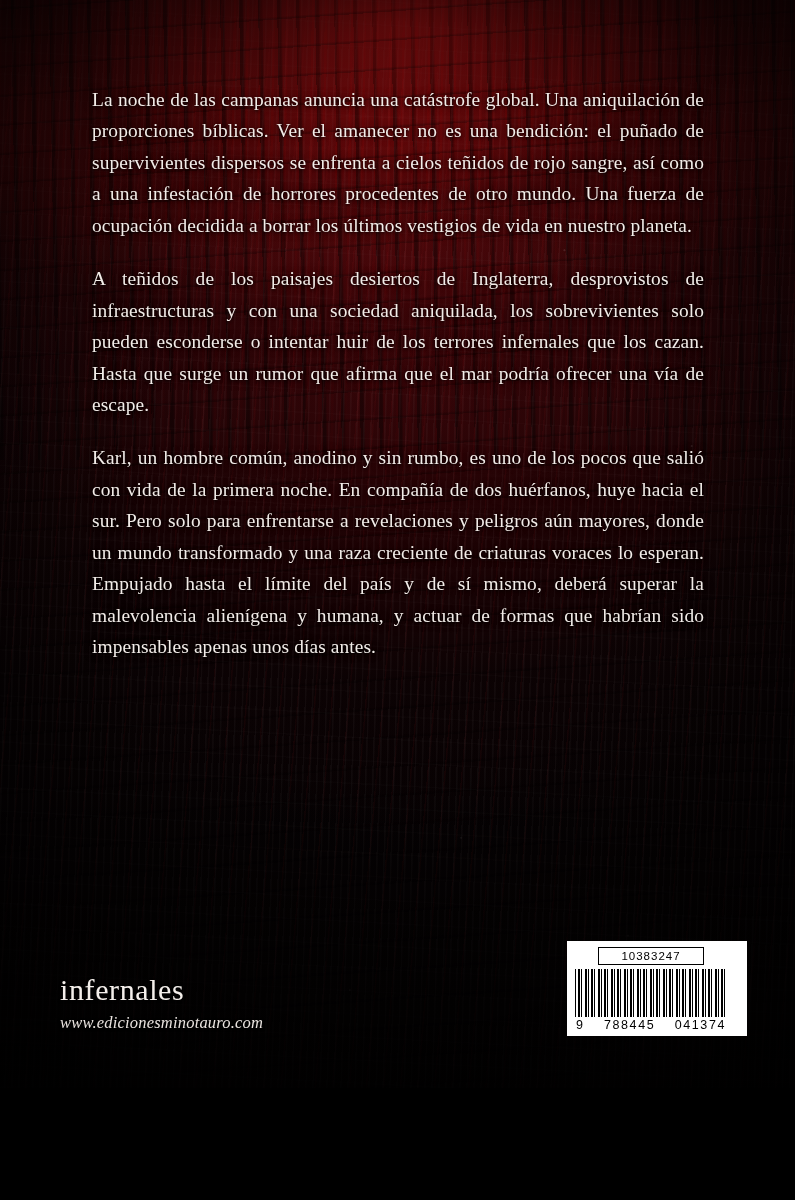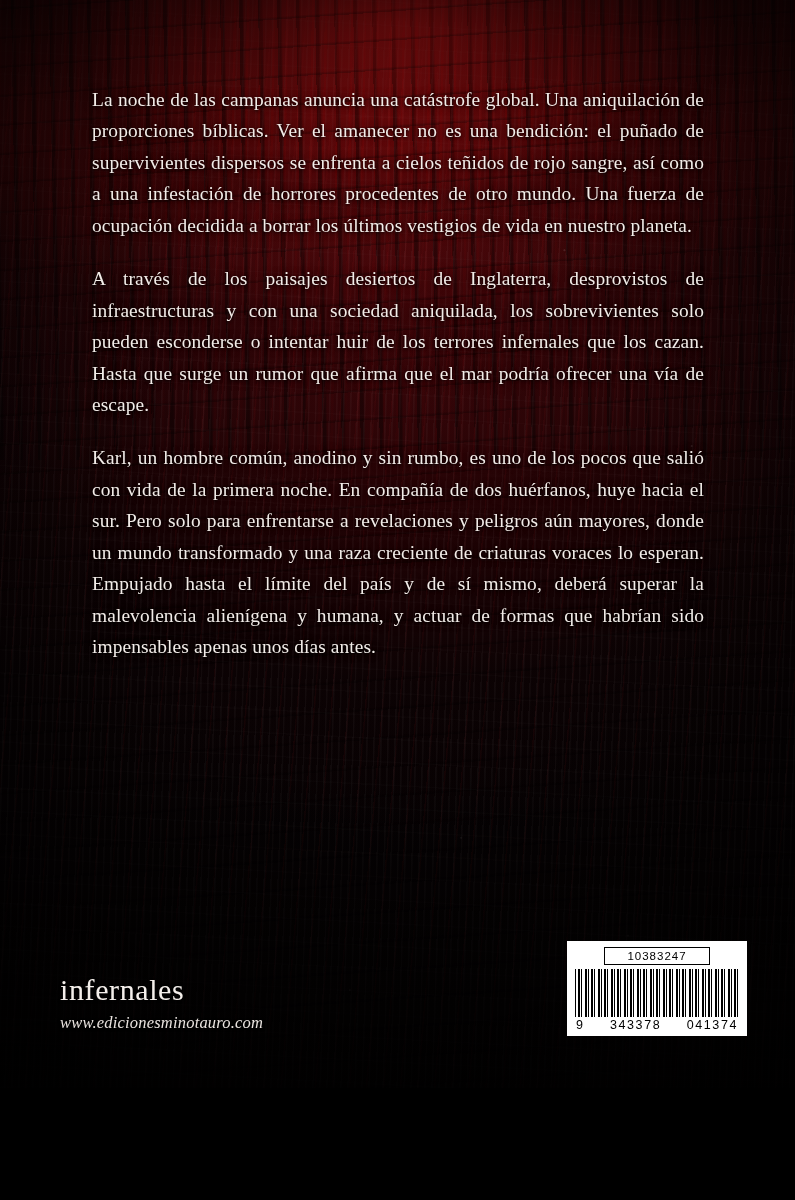--- a/index.html
+++ b/index.html
@@ -115,21 +115,21 @@
     font-style: italic;
   }
 
   
   .barcode-box {
     position: absolute;
     right: 48px;
     bottom: 52px;
     width: 180px;
     background: #ffffff;
-    padding: 6px 8px 4px 8px;
+    padding: 6px 20px 4px 8px;
     box-sizing: border-box;
     display: flex;
     flex-direction: column;
     align-items: center;
   }
   .barcode-top-num {
     font-family: "Liberation Sans", sans-serif;
     font-size: 11.5px;
     color: #000;
     border: 1px solid #000;
@@ -173,32 +173,32 @@
 
   <div class="bg-base"></div>
   <div class="bg-streaks"></div>
   <div class="bg-scratch"></div>
   <div class="bg-scratch2"></div>
   <div class="bg-speck"></div>
   <div class="bg-vignette"></div>
 
   <div class="blurb">
     <p>La noche de las campanas anuncia una catástrofe global. Una aniquilación de proporciones bíblicas. Ver el amanecer no es una bendición: el puñado de supervivientes dispersos se enfrenta a cielos teñidos de rojo sangre, así como a una infestación de horrores procedentes de otro mundo. Una fuerza de ocupación decidida a borrar los últimos vestigios de vida en nuestro planeta.</p>
-    <p>A través de los paisajes desiertos de Inglaterra, desprovistos de infraestructuras y con una sociedad aniquilada, los sobrevivientes solo pueden esconderse o intentar huir de los terrores infernales que los cazan. Hasta que surge un rumor que afirma que el mar podría ofrecer una vía de escape.</p>
+    <p>A teñidos de los paisajes desiertos de Inglaterra, desprovistos de infraestructuras y con una sociedad aniquilada, los sobrevivientes solo pueden esconderse o intentar huir de los terrores infernales que los cazan. Hasta que surge un rumor que afirma que el mar podría ofrecer una vía de escape.</p>
     <p>Karl, un hombre común, anodino y sin rumbo, es uno de los pocos que salió con vida de la primera noche. En compañía de dos huérfanos, huye hacia el sur. Pero solo para enfrentarse a revelaciones y peligros aún mayores, donde un mundo transformado y una raza creciente de criaturas voraces lo esperan. Empujado hasta el límite del país y de sí mismo, deberá superar la malevolencia alienígena y humana, y actuar de formas que habrían sido impensables apenas unos días antes.</p>
   </div>
 
   <div class="publisher">
     <div class="publisher-name">infernales</div>
     <div class="publisher-url">www.edicionesminotauro.com</div>
   </div>
 
   <div class="barcode-box">
     <div class="barcode-top-num">10383247</div>
     <div class="barcode-bars"></div>
     <div class="barcode-digits">
       <span>9</span>
-      <span>343378</span>
+      <span>788445</span>
       <span>041374</span>
     </div>
   </div>
 
 </div>
 
 </body></html>

